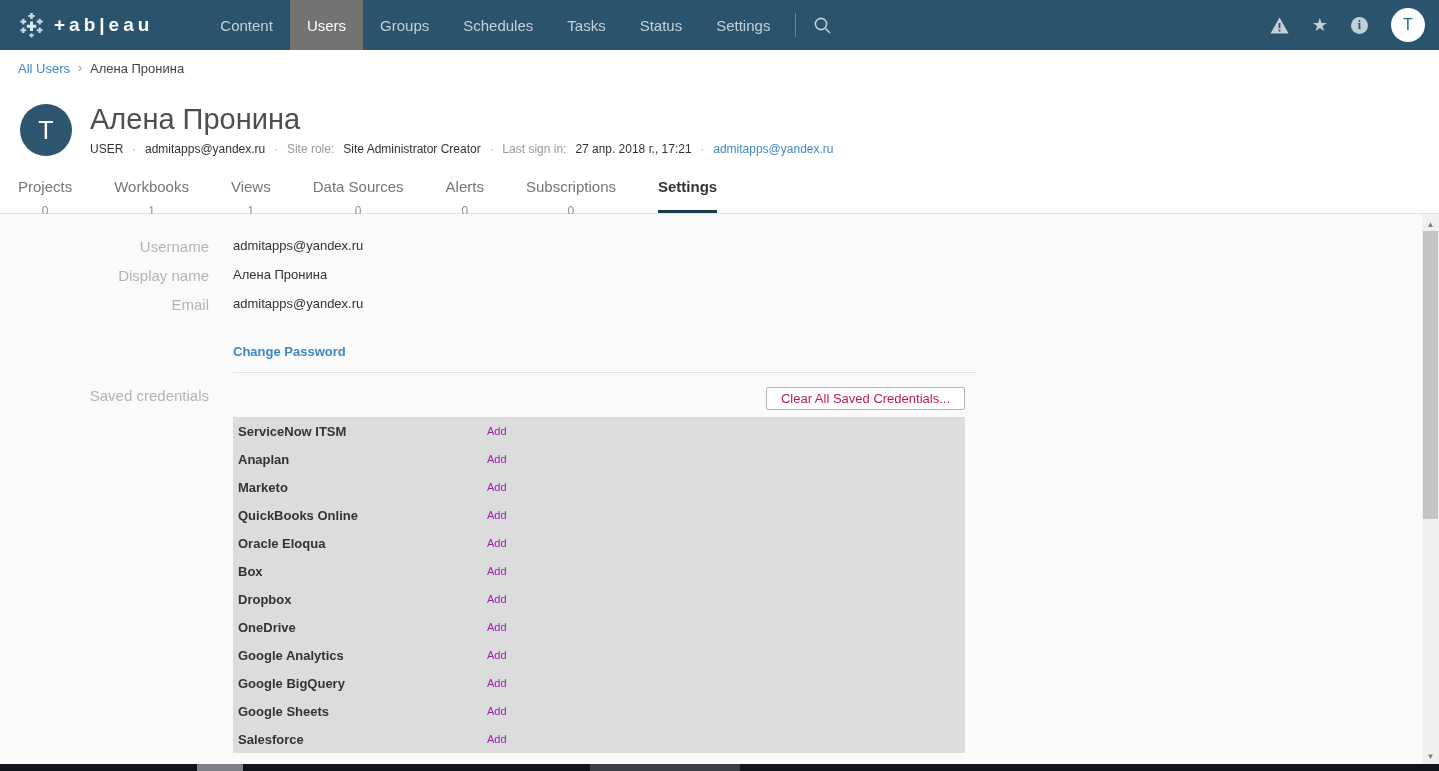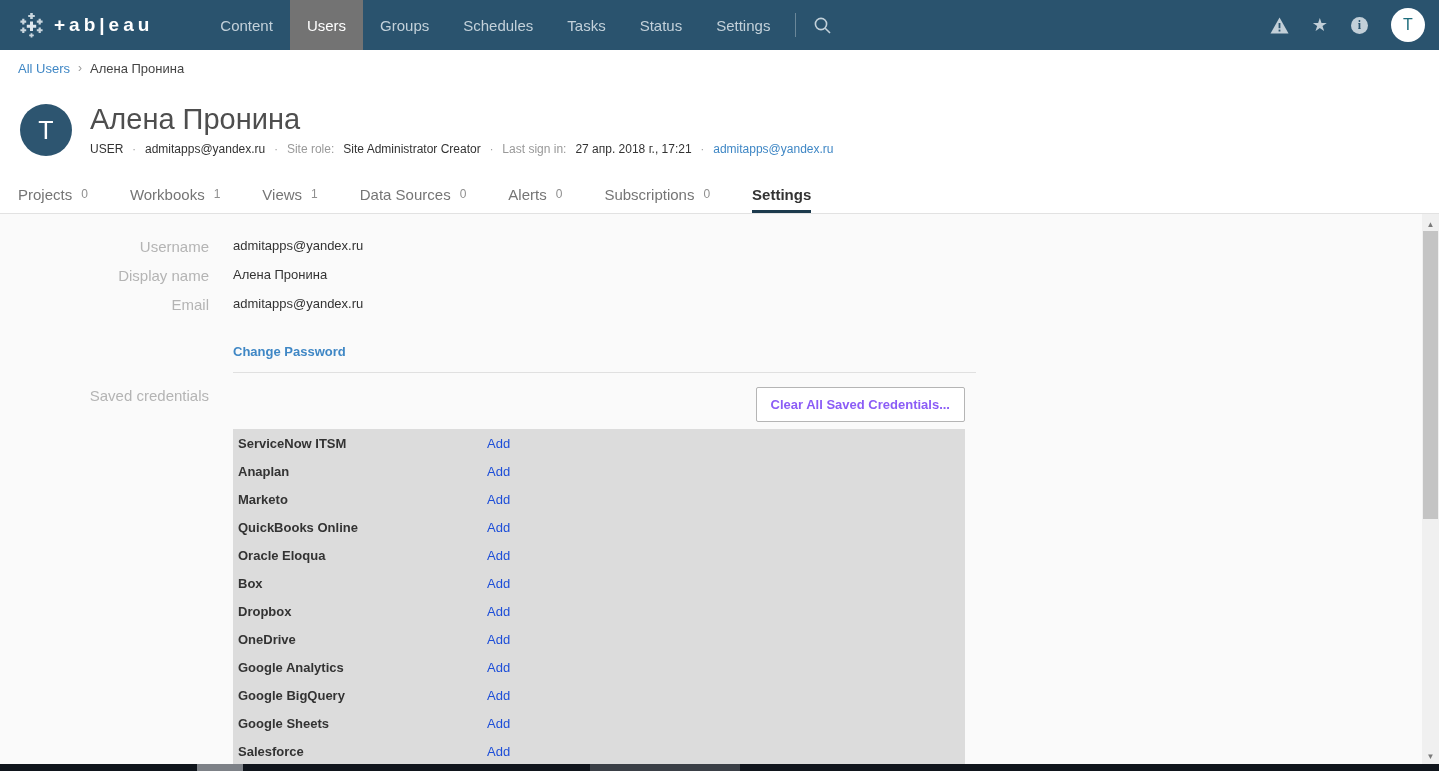--- a/index.html
+++ b/index.html
@@ -149,20 +149,21 @@
     display: flex;
     align-items: center;
     gap: 9px;
     padding-top: 14px;
     margin-right: 42px;
     border-bottom: 3px solid transparent;
     font-size: 15px;
     color: #757575;
     cursor: pointer;
     white-space: nowrap;
+    flex-direction: column;
   }
   .tab .count { font-size: 12px; color: #8f8f8f; }
   .tab.active {
     color: #333;
     font-weight: bold;
     border-bottom-color: #1c3a4d;
   }
 
   
   .content {
@@ -201,46 +202,45 @@
   }
   .cred-label {
     width: 209px;
     text-align: right;
     font-size: 15px;
     color: #b4b4b4;
     flex: 0 0 auto;
   }
   .clear-btn {
     margin-left: auto;
-    height: 35px;
+    height: 23px;
     padding: 0 14px;
     background: #ffffff;
     border: 1px solid #b5b5b5;
     border-radius: 2px;
     font-size: 13px;
-    color: #8b5cf6;
+    color: #be185d;
     font-family: "Liberation Sans", sans-serif;
     cursor: pointer;
-    font-weight: bold;
   }
   .cred-panel {
     margin: 7px 0 0 233px;
     width: 732px;
     background: #dcdcdc;
   }
   .cred-row { height: 28px; display: flex; align-items: center; gap: 25px; }
   .cred-name {
     margin-left: 5px;
     width: 224px;
     font-size: 13px;
     font-weight: bold;
     color: #333;
     flex: 0 0 auto;
   }
-  .cred-add { font-size: 13px; color: #1d4ed8; cursor: pointer; }
+  .cred-add { font-size: 11px; color: #a21caf; cursor: pointer; }
   .bottom-divider {
     margin: 13px 0 0 233px;
     width: 743px;
     border-top: 1px solid #e8e8e8;
   }
 
   
   .v-scrollbar {
     position: absolute;
     top: 214px;

